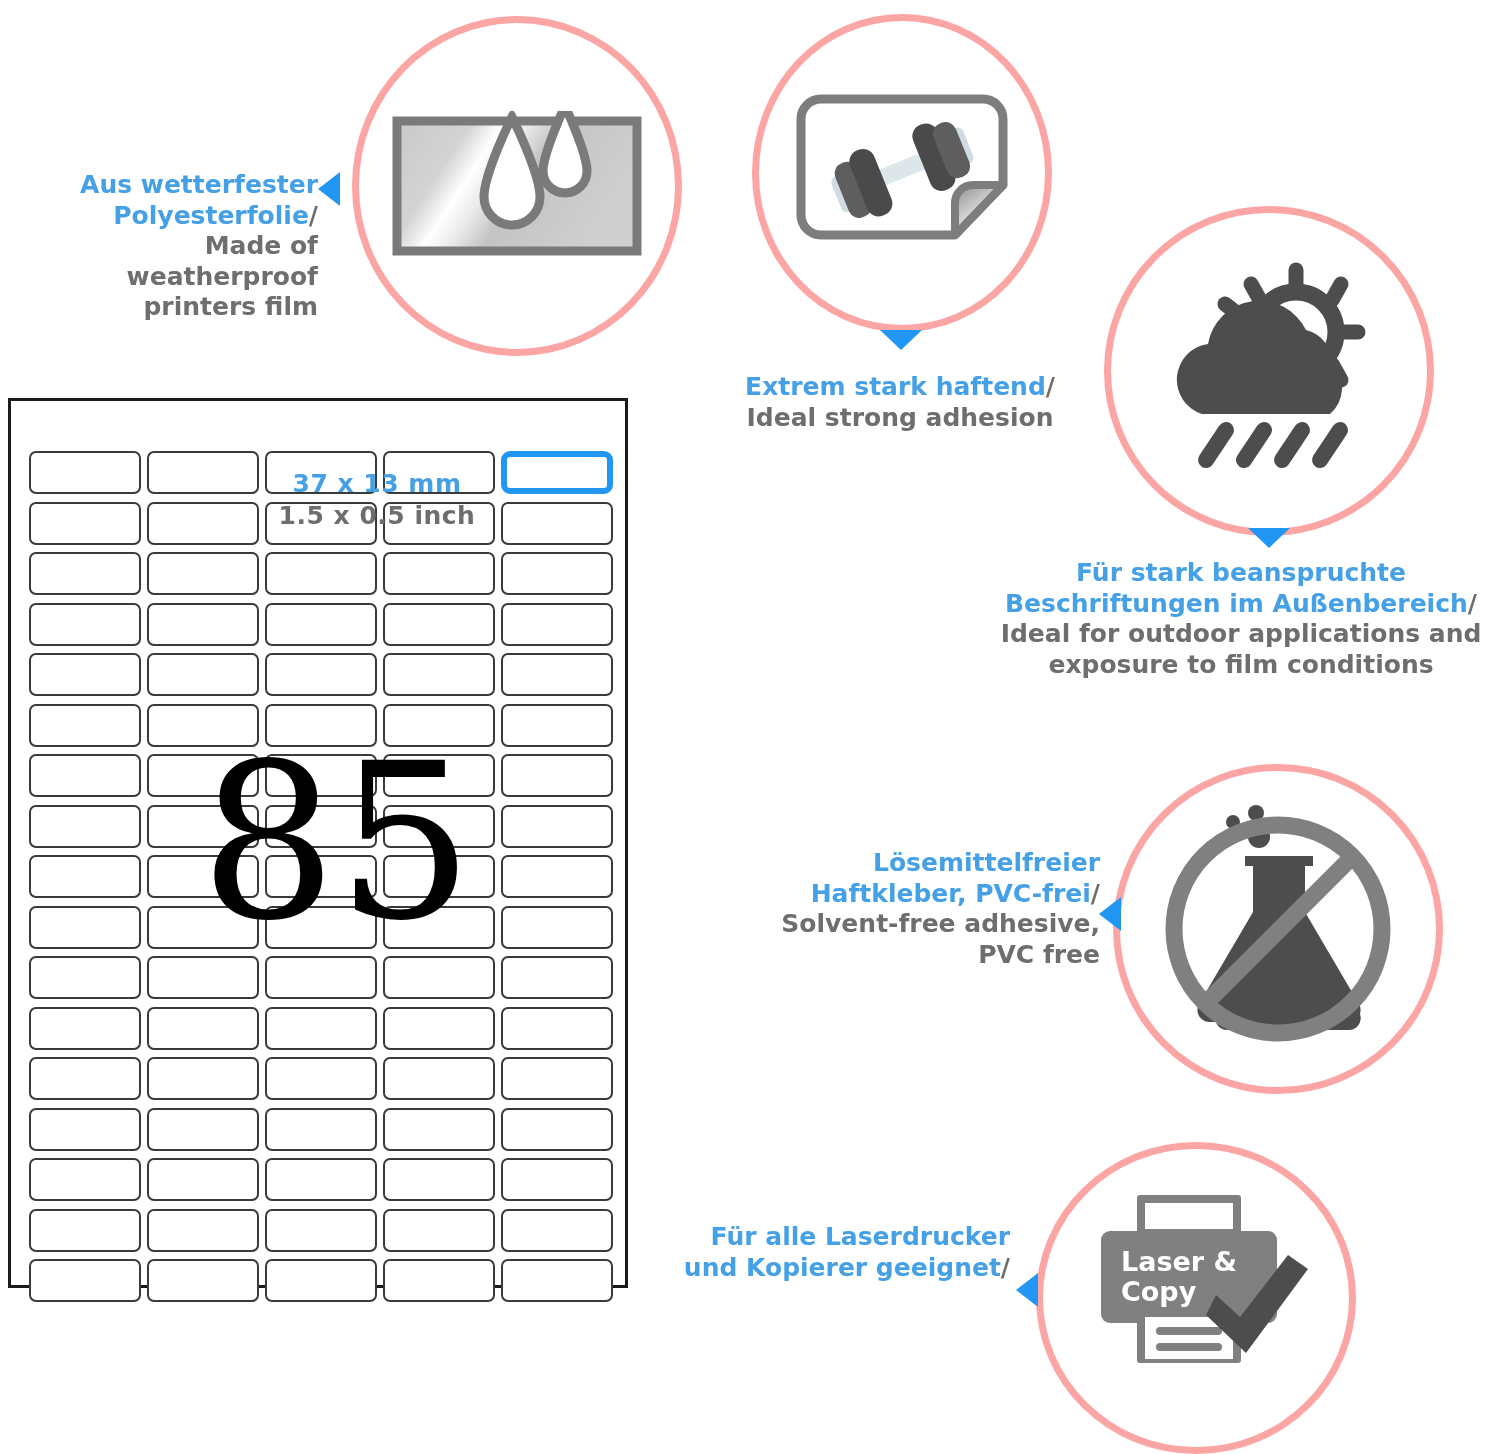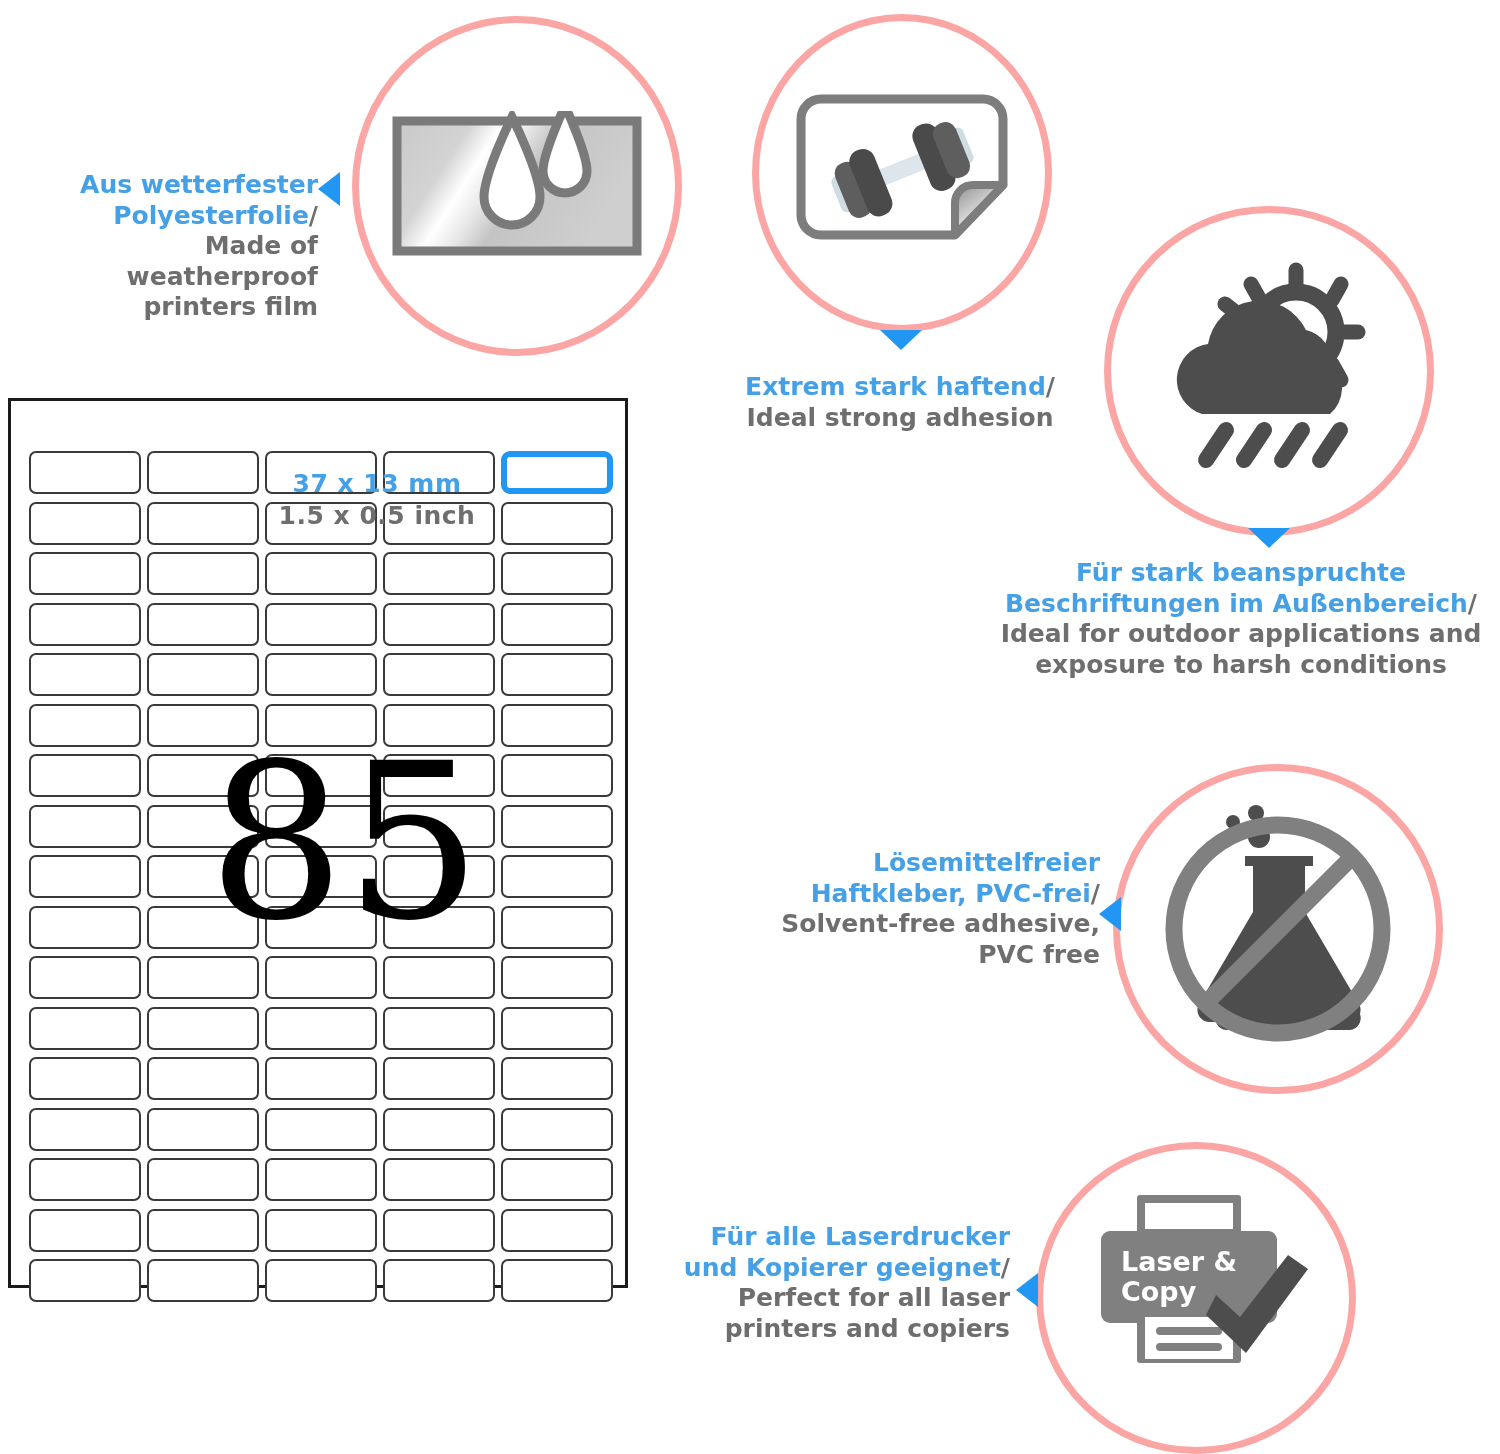--- a/index.html
+++ b/index.html
@@ -96,21 +96,20 @@
     position:absolute;
     left:200px;top:735px;
     width:250px;
     text-align:center;
     font-family:"DejaVu Serif","Liberation Serif",serif;
     font-size:215px;
     font-weight:400;
     color:#000000;
     line-height:1;
     pointer-events:none;
-    margin-left:8px;
   }
 </style>
 </head>
 <body>
 
 <div class="stage">
 
   <div id="label-sheet">
     <div class="sheet-grid" id="sheet-grid">
         <div class="label-cell"></div>
@@ -283,21 +282,21 @@
             <line x1="138" y1="206" x2="158" y2="176"></line>
             <line x1="176" y1="206" x2="196" y2="176"></line>
           </g>
         </g>
       </svg>
     </div>
   </div>
   <div class="arrow arrow-down" style="left:1248px;top:528px;"></div>
   <div class="caption" style="left:985px;top:558px;width:512px;text-align:center;">
     <span class="de">Für stark beanspruchte Beschriftungen im Außenbereich</span><span class="slash">/</span><br>
-    <span>Ideal for outdoor applications and exposure to harsh conditions</span>
+    <span>Ideal for outdoor applications and exposure to film conditions</span>
   </div>
 
   <div class="ring" style="left:1113px;top:764px;width:330px;height:330px;">
     <div class="ring-inner">
       <svg width="250" height="250" viewBox="0 0 250 250">
         <g fill="#4D4D4D">
           <circle cx="80" cy="18" r="7"></circle>
           <circle cx="103" cy="9" r="8"></circle>
           <circle cx="106" cy="33" r="11"></circle>
         </g>
@@ -326,16 +325,15 @@
         <rect x="85" y="150" width="66" height="8" rx="4" fill="#808080"></rect>
         <path d="M145 102 l24 22 l48 -62 l20 14 l-62 84 l-40 -38 Z" fill="#4D4D4D"></path>
         <text x="50" y="78" font-family="DejaVu Sans, Liberation Sans, sans-serif" font-size="27" font-weight="bold" fill="#ffffff">Laser &amp;</text>
         <text x="50" y="108" font-family="DejaVu Sans, Liberation Sans, sans-serif" font-size="27" font-weight="bold" fill="#ffffff">Copy</text>
       </svg>
     </div>
   </div>
   <div class="arrow arrow-left" style="left:1016px;top:1273px;"></div>
   <div class="caption" style="left:650px;top:1222px;width:360px;text-align:right;">
     <span class="de">Für alle Laserdrucker und Kopierer geeignet</span><span class="slash">/</span><br>
-    <span>Perfect for all laser printers and copiers</span>
   </div>
 
 </div>
 
 </body></html>

